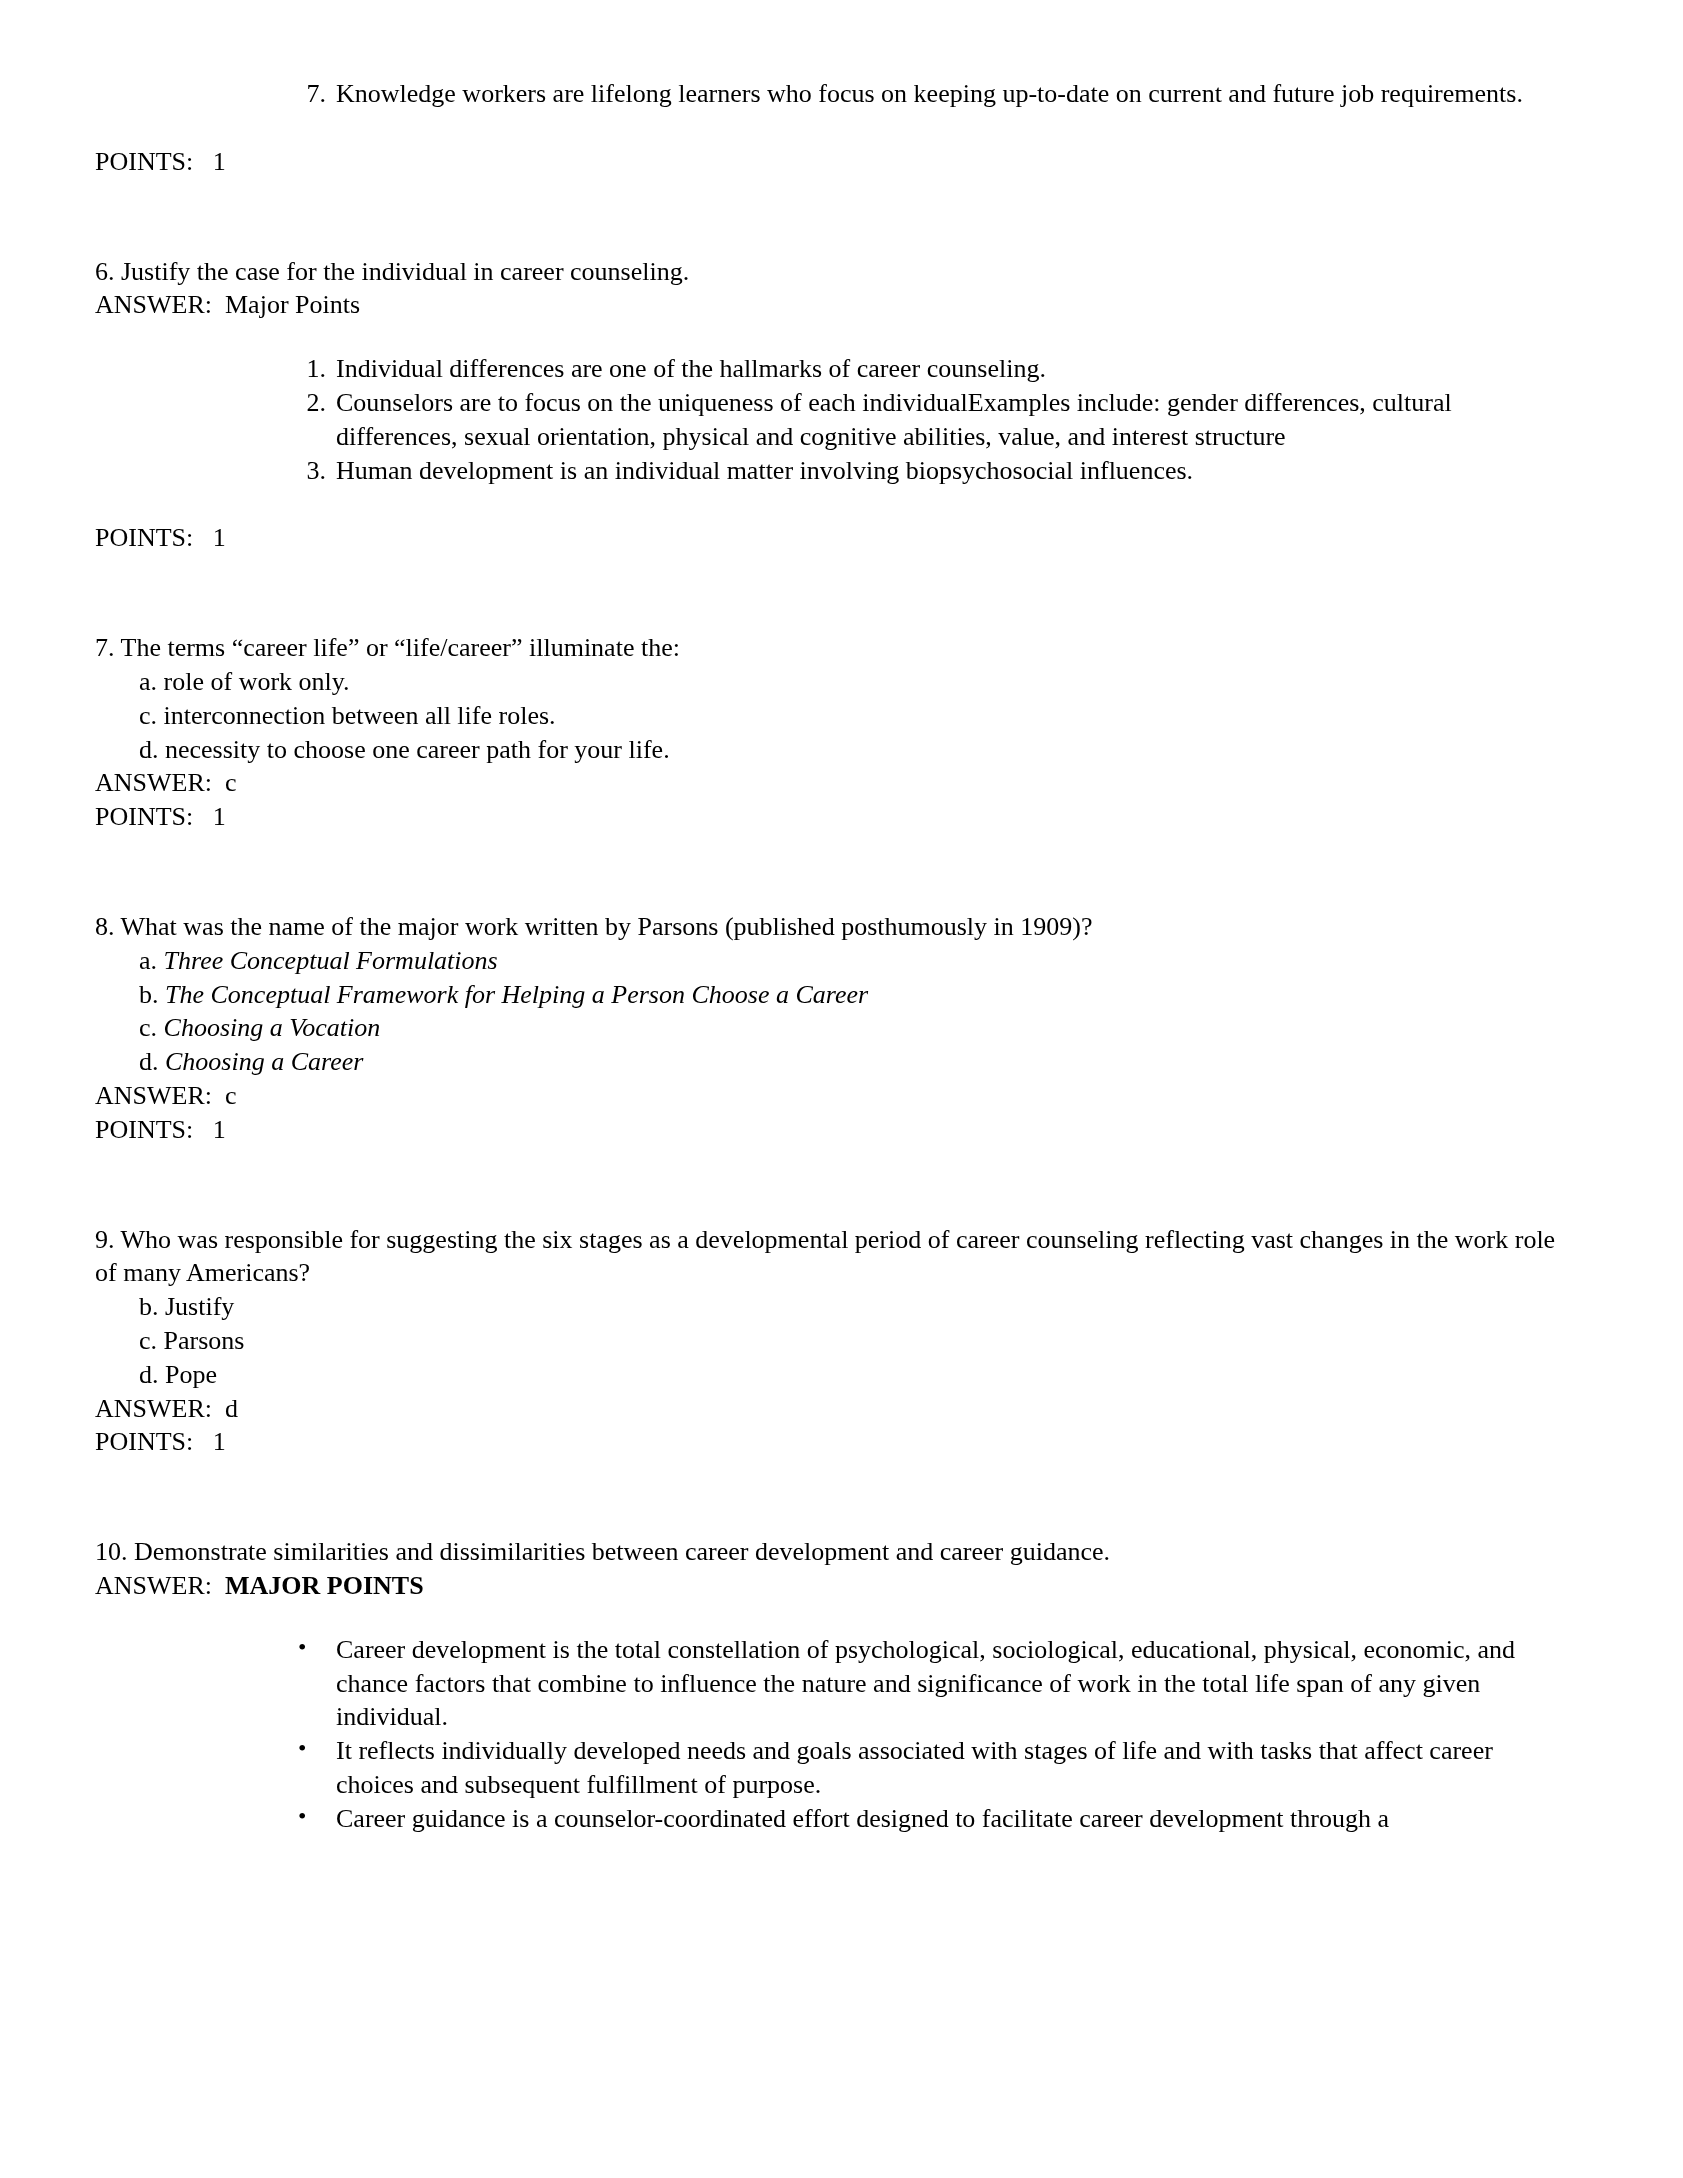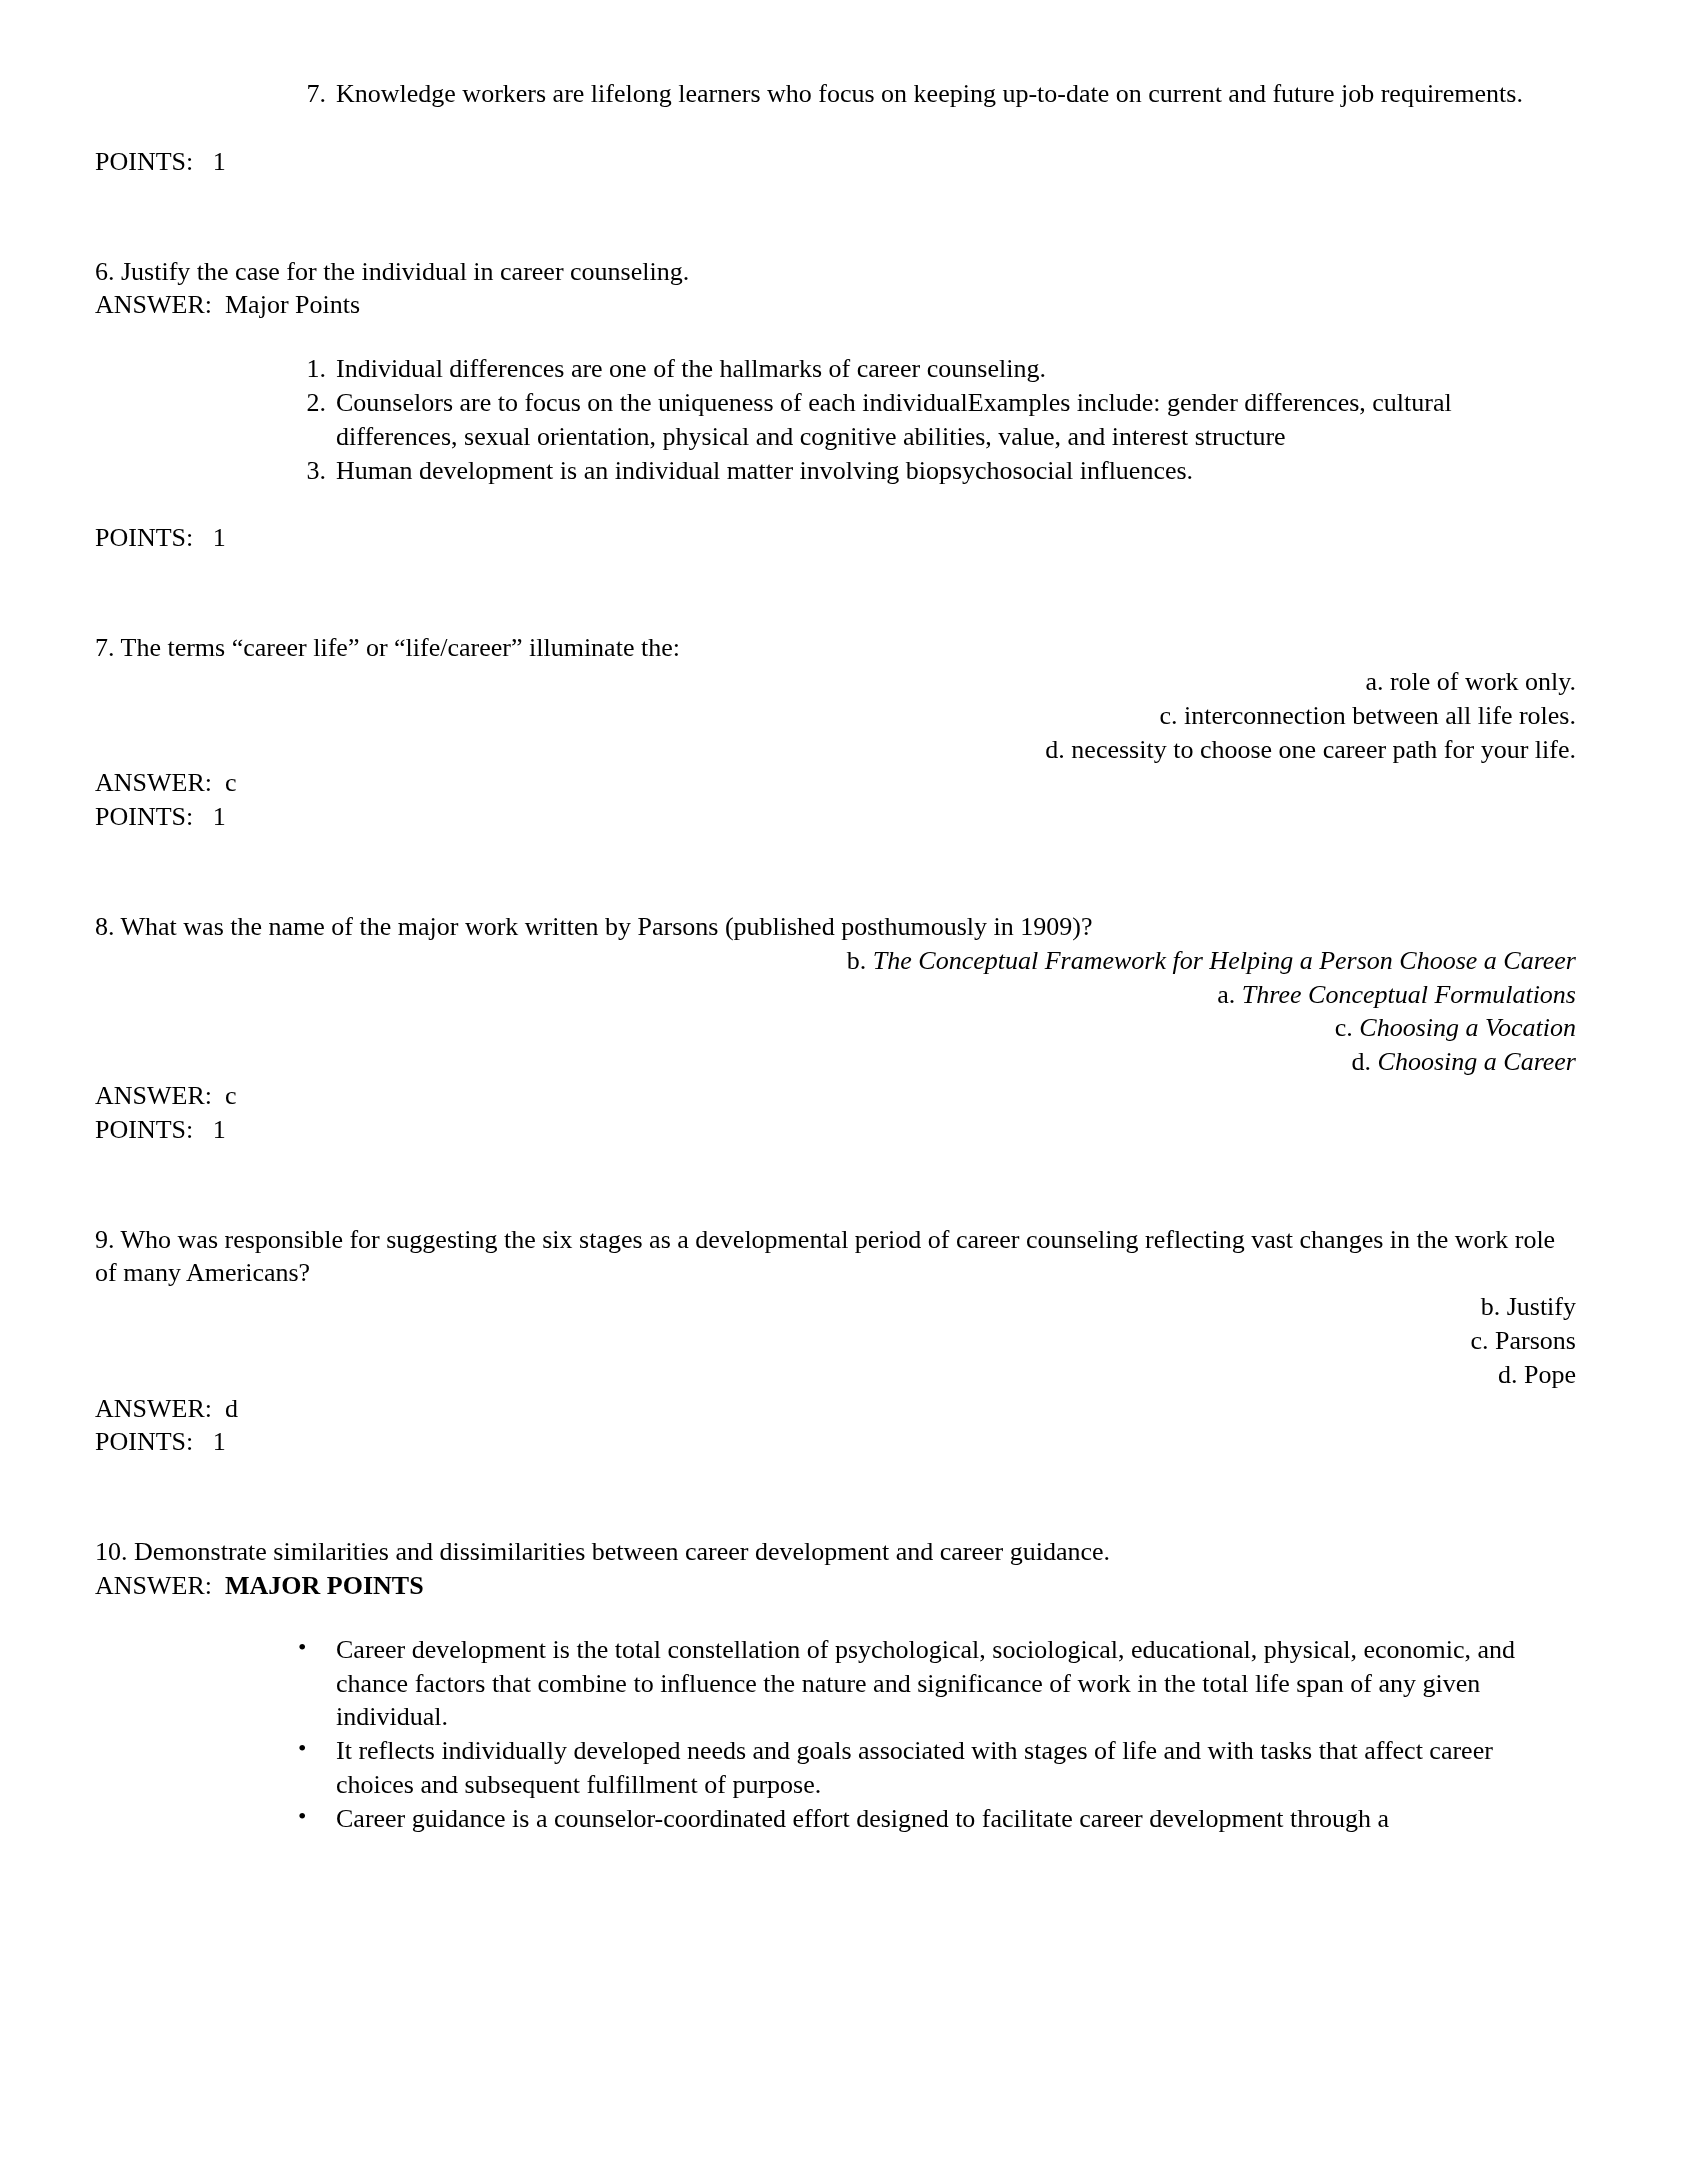--- a/index.html
+++ b/index.html
@@ -75,21 +75,20 @@
     left: 10px;
     top: -1px;
     font-size: 24px;
     line-height: 1.30;
   }
 
   
   .opt {
     margin: 0;
     padding-left: 44px;
-    text-align: right;
   }
   .opt .olabel { }
   .opt .otext { }
   .opt.italic .otext {
     font-style: italic;
   }
 
   
   .meta {
     margin: 0;
@@ -163,22 +162,22 @@
       <p class="opt"><span class="olabel">d.</span> <span class="otext">necessity to choose one career path for your life.</span></p>
       <p class="meta"><span class="mlabel">ANSWER:</span>  <span class="mval">c</span></p>
       <p class="meta"><span class="mlabel">POINTS:</span>   <span class="mval">1</span></p>
     </div>
 
     <div class="gap-para"></div>
     <div class="spacer-md"></div>
 
     <div class="q-block">
       <p class="q-stem">8. What was the name of the major work written by Parsons (published posthumously in 1909)?</p>
+      <p class="opt italic"><span class="olabel">a.</span> <span class="otext">Three Conceptual Formulations</span></p>
       <p class="opt italic"><span class="olabel">b.</span> <span class="otext">The Conceptual Framework for Helping a Person Choose a Career</span></p>
-      <p class="opt italic"><span class="olabel">a.</span> <span class="otext">Three Conceptual Formulations</span></p>
       <p class="opt italic"><span class="olabel">c.</span> <span class="otext">Choosing a Vocation</span></p>
       <p class="opt italic"><span class="olabel">d.</span> <span class="otext">Choosing a Career</span></p>
       <p class="meta"><span class="mlabel">ANSWER:</span>  <span class="mval">c</span></p>
       <p class="meta"><span class="mlabel">POINTS:</span>   <span class="mval">1</span></p>
     </div>
 
     <div class="gap-para"></div>
     <div class="spacer-md"></div>
 
     <div class="q-block">

